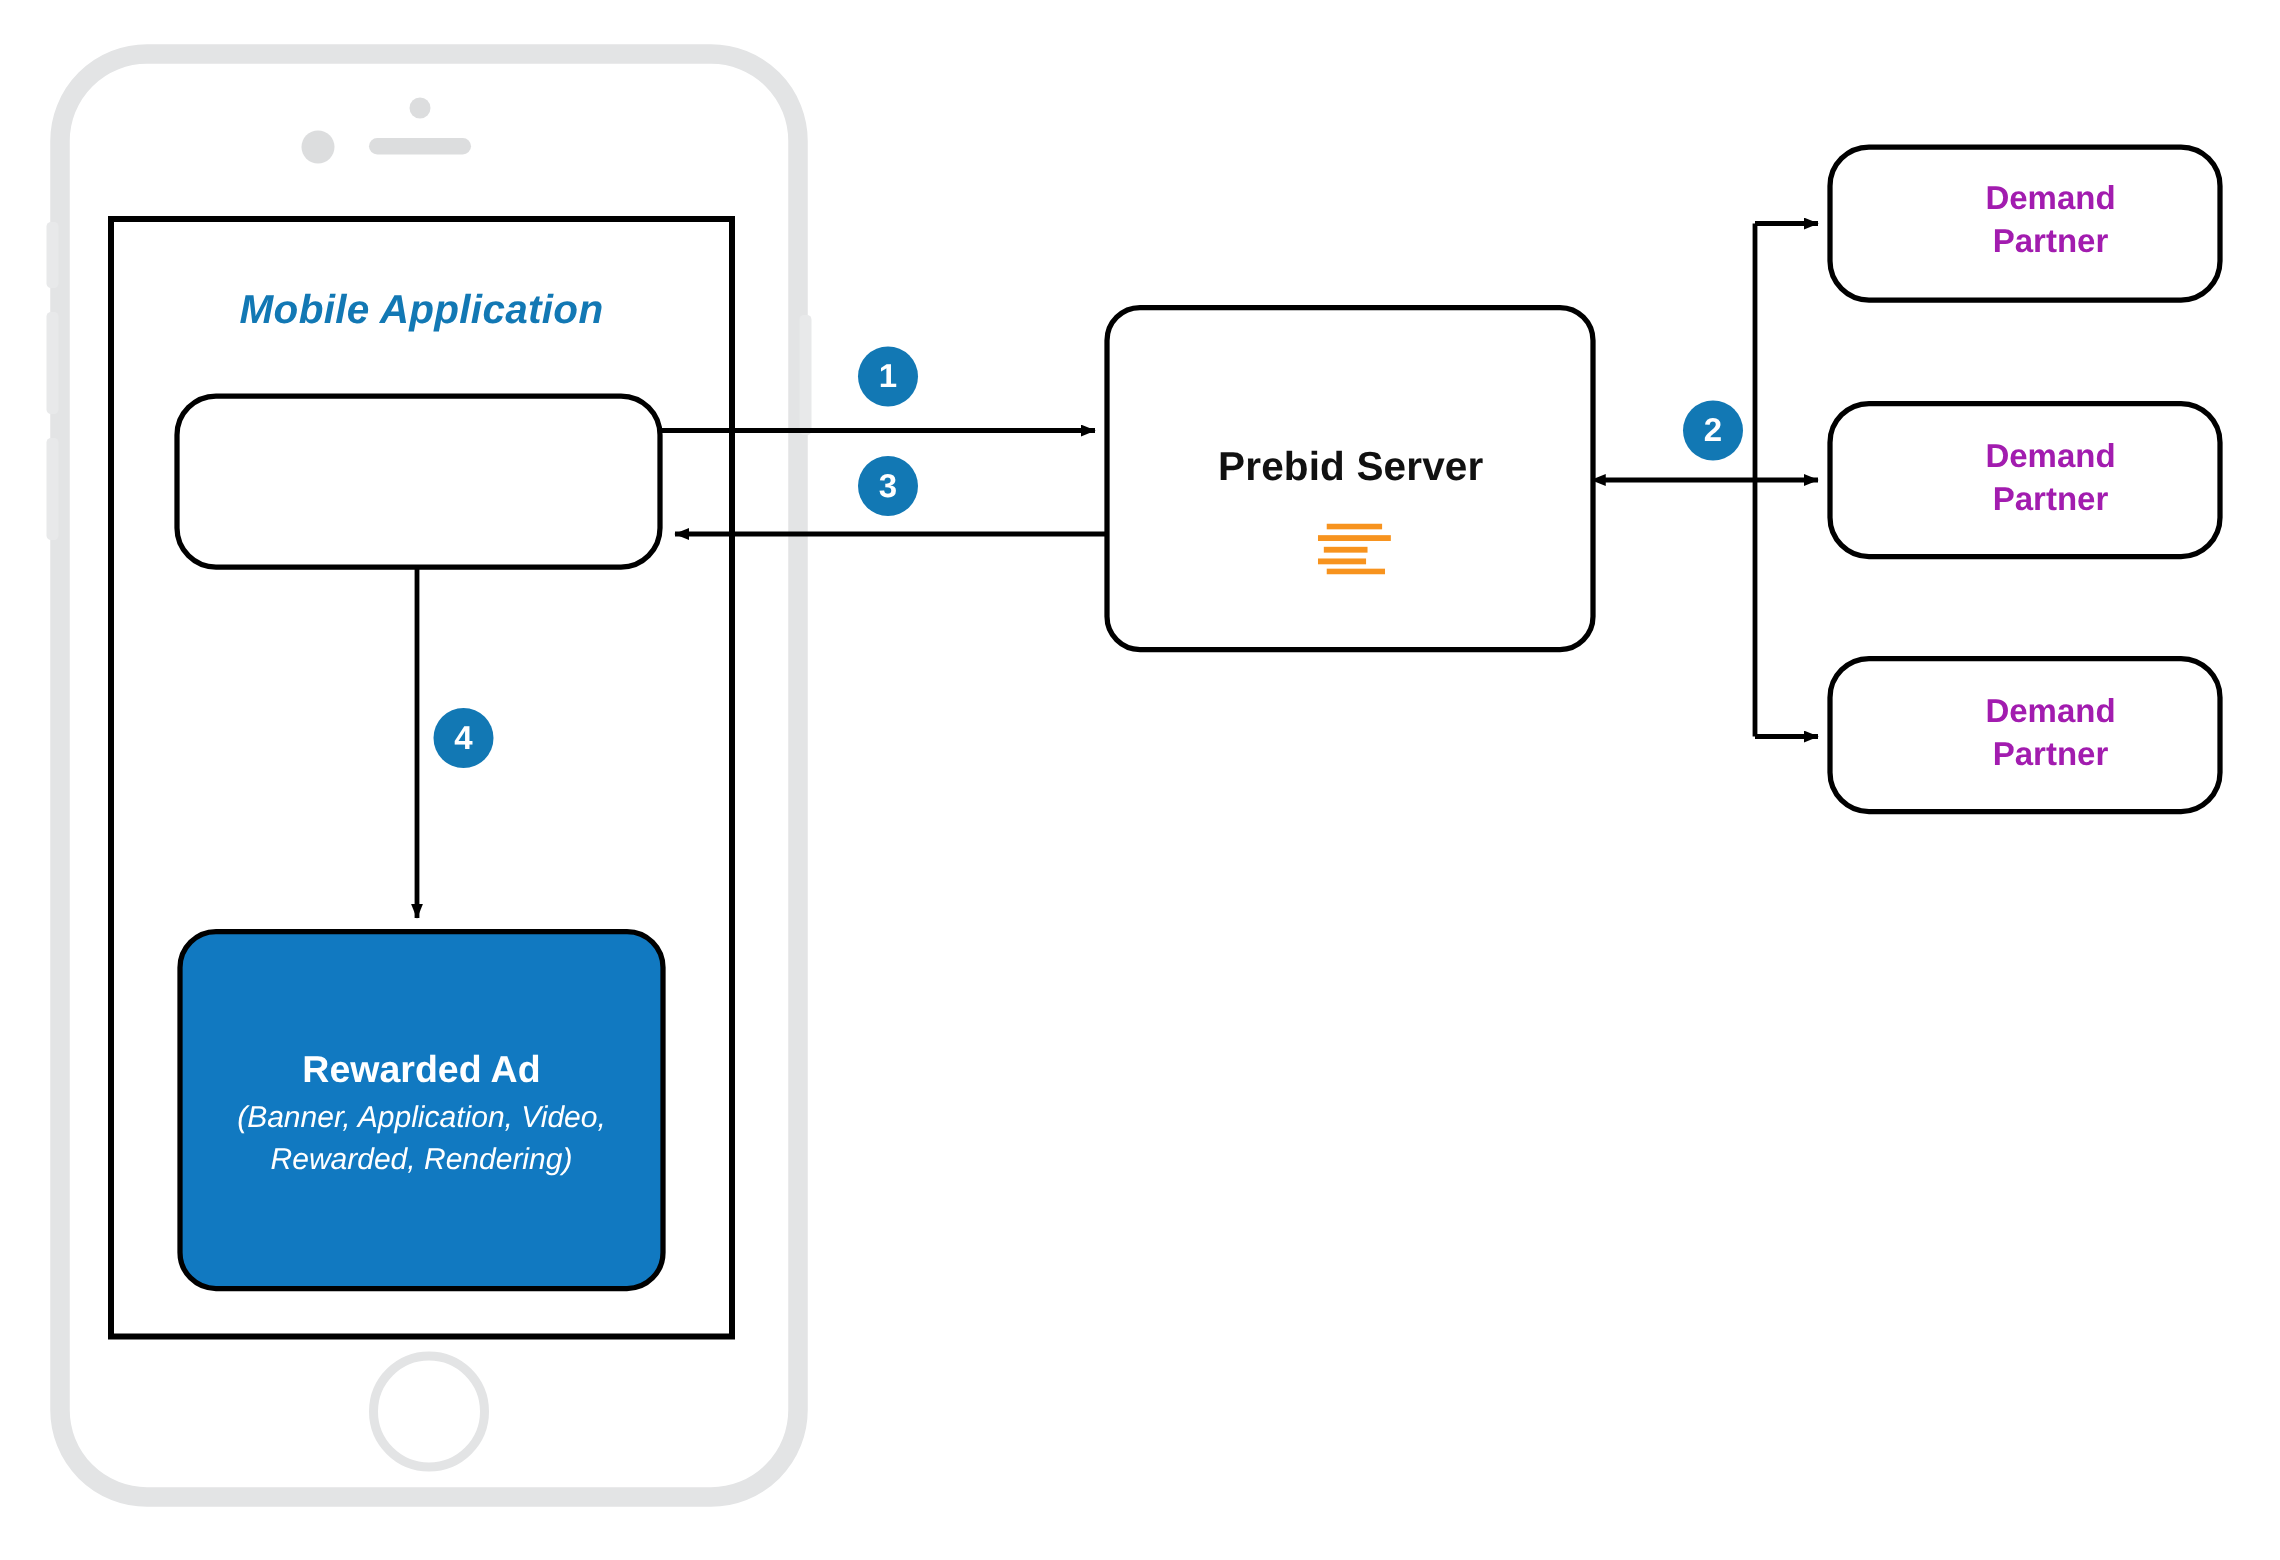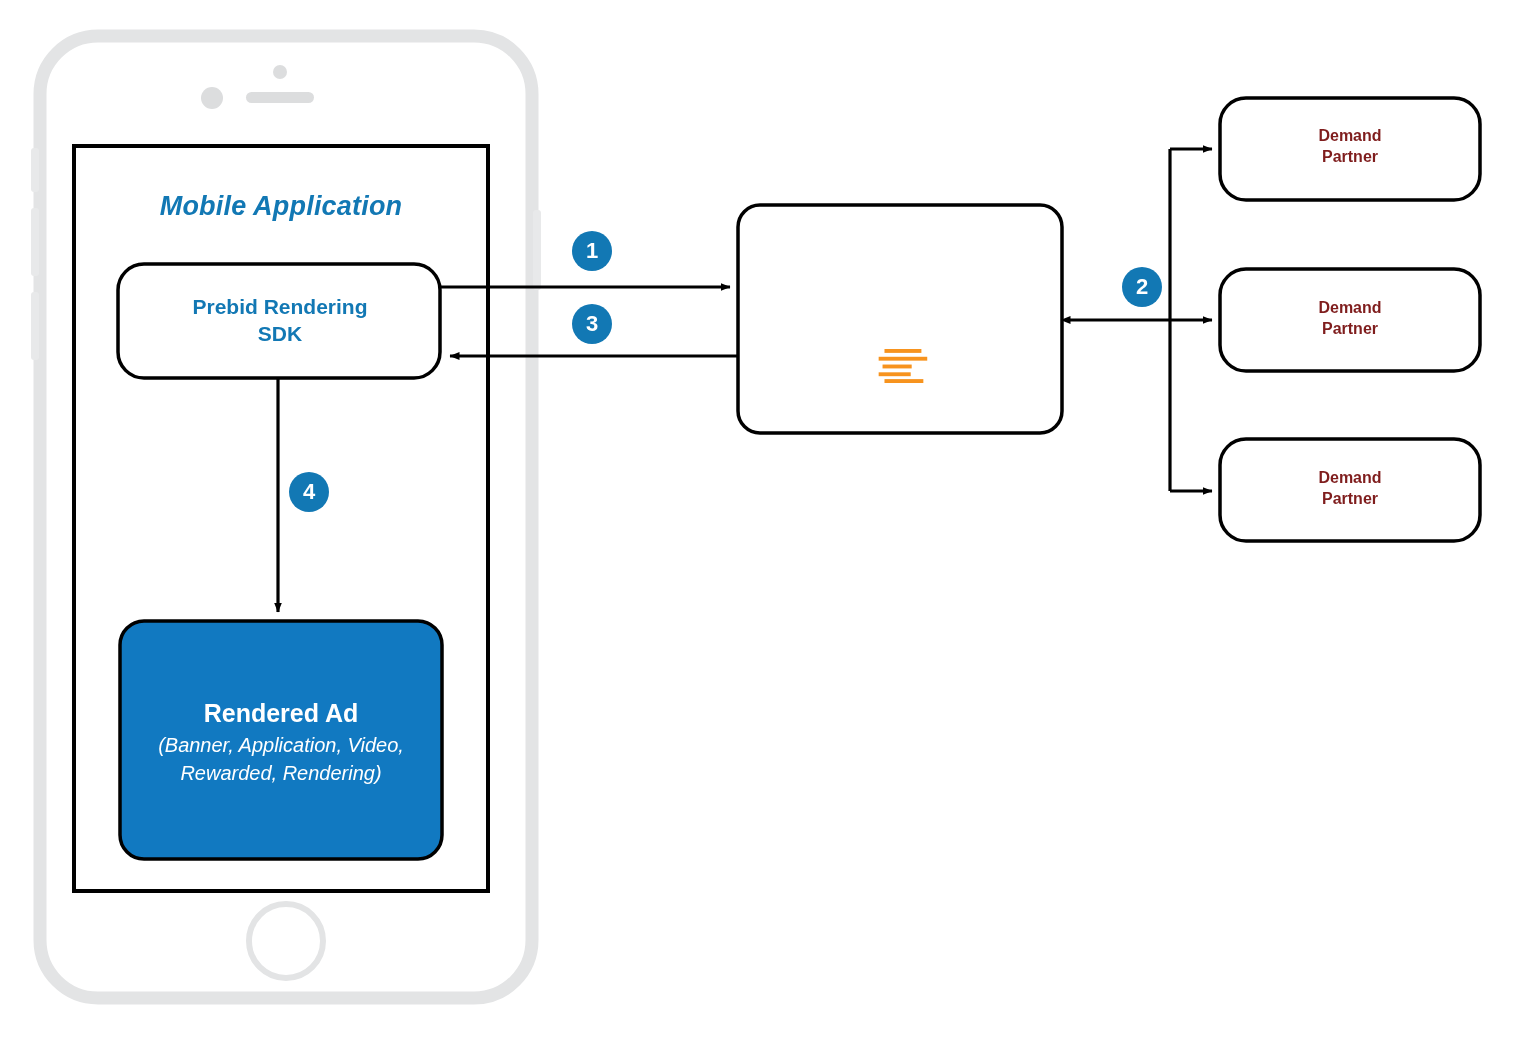--- a/index.html
+++ b/index.html
@@ -68,24 +68,25 @@
     color: #111111;
     font-size: 27px;
     font-weight: bold;
     letter-spacing: 0.1px;
   }
 
   .dp-label {
     width: 260px;
     height: 60px;
     left: 1220px;
-    color: #7f1d1d;
-    font-size: 16px;
+    color: #a21caf;
+    font-size: 22px;
     font-weight: bold;
     line-height: 1.30;
+    padding-left: 17px;
   }
   .dp-label.dp1 { top: 117px; }
   .dp-label.dp2 { top: 289px; }
   .dp-label.dp3 { top: 459px; }
 
   .ad-box-label {
     left: 122px;
     top: 682px;
     width: 318px;
     height: 120px;
@@ -186,31 +187,28 @@
 
     <path d="M1170,149 L1170,491" stroke="#000000" stroke-width="3.2" fill="none"></path>
 
     <path d="M1170,149 L1212,149" stroke="#000000" stroke-width="3.2" fill="none" marker-end="url(#arrowEnd)"></path>
 
     <path d="M1170,491 L1212,491" stroke="#000000" stroke-width="3.2" fill="none" marker-end="url(#arrowEnd)"></path>
   </svg>
 
   <div class="node-label app-title">Mobile Application</div>
 
-  <div class="node-label sdk-box-label">
-    <span>Prebid Rendering</span>
-    <span>SDK</span>
-  </div>
 
   <div class="node-label ad-box-label">
-    <span class="ad-title">Rendered Ad</span>
+    <span class="ad-title">Rewarded Ad</span>
     <span class="ad-sub">(Banner, Application, Video,</span>
     <span class="ad-sub">Rewarded, Rendering)</span>
   </div>
 
+  <div class="node-label server-box-label">Prebid Server</div>
 
   <svg class="prebid-logo" viewBox="0 0 54 35">
     <g id="prebid-logo-bars">
         <rect x="10" y="0" width="38" height="4" fill="#F7931E"></rect>
         <rect x="4" y="8" width="50" height="4" fill="#F7931E"></rect>
         <rect x="8" y="16" width="30" height="4" fill="#F7931E"></rect>
         <rect x="4" y="24" width="33" height="4" fill="#F7931E"></rect>
         <rect x="10" y="31" width="40" height="4" fill="#F7931E"></rect>
       </g>
   </svg>

